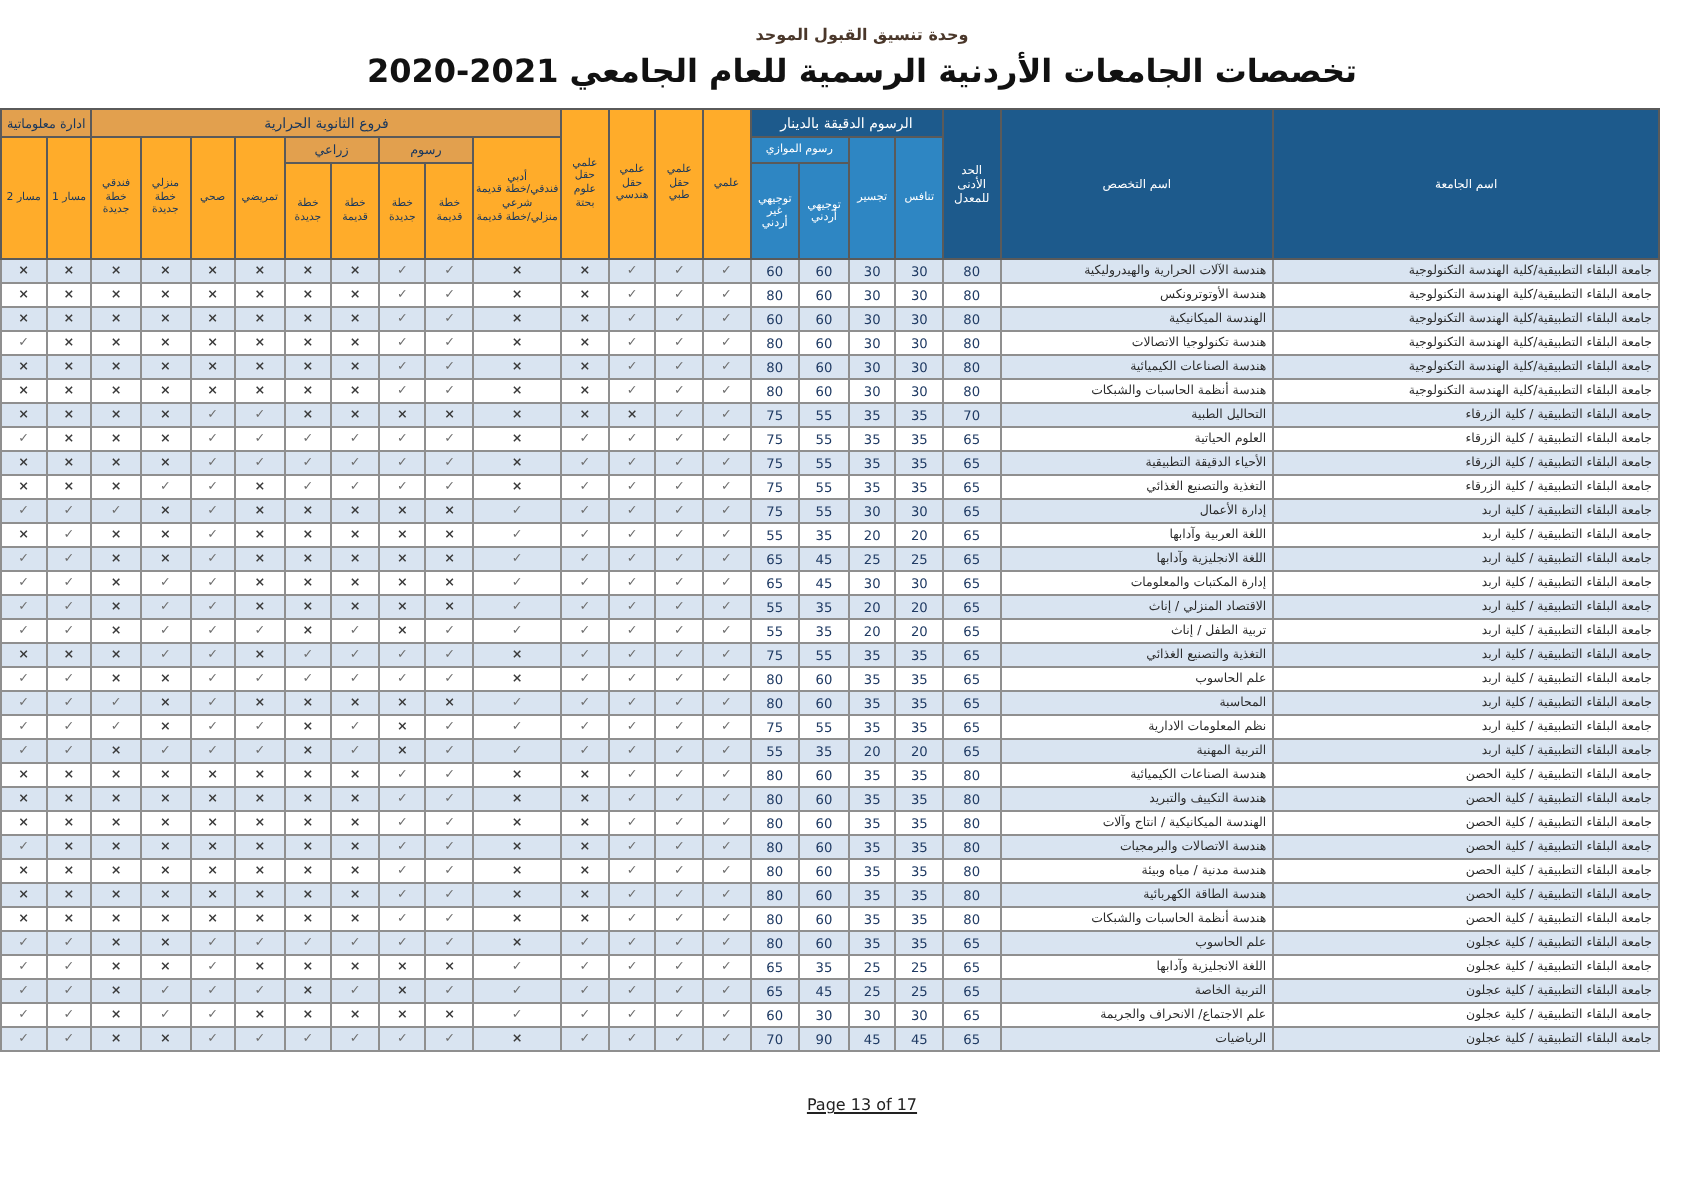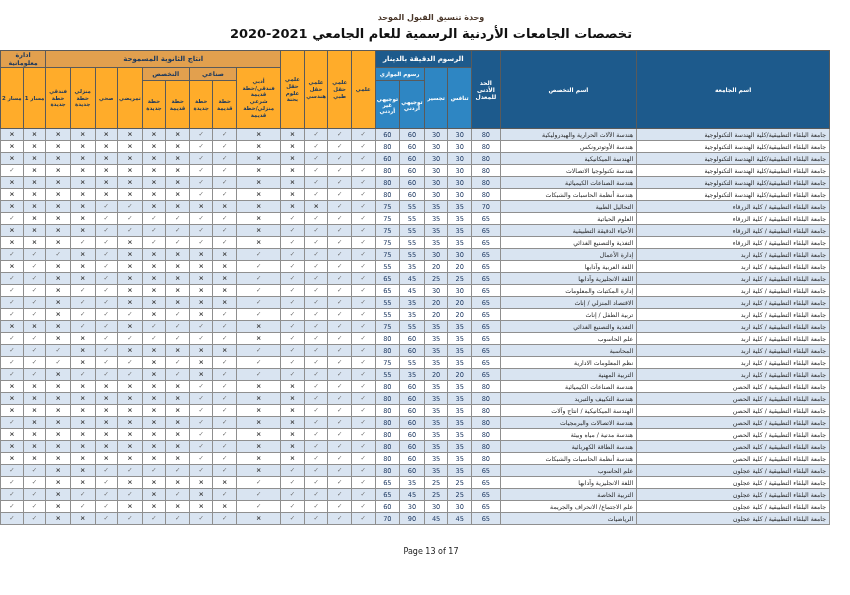--- a/index.html
+++ b/index.html
@@ -14,33 +14,33 @@
   *{box-sizing:border-box;margin:0;padding:0;}
   html,body{background:#fff;}
   body{
     width:850px;height:595px;overflow:hidden;
     font-family:"DejaVu Sans", sans-serif;
     position:relative;
   }
   .page{width:850px;height:595px;padding-top:13px;}
   .titles{width:830px;margin:0 4px 0 16px;text-align:center;}
   .title-small{font-size:8px;font-weight:bold;color:#4a372a;margin-bottom:4px;}
-  .title-main{font-size:13px;font-weight:bold;color:#111;margin-bottom:9px;}
+  .title-main{font-size:16px;font-weight:bold;color:#111;margin-bottom:9px;}
   table{
     border-collapse:collapse;table-layout:fixed;
     margin-right:16px;
     width:830px;
   }
   th,td{
     border:1px solid var(--grid-gray);
     overflow:hidden;
     text-align:center;vertical-align:middle;
     padding:0;
   }
-  thead th{border-color:#5a5a5a;white-space:pre-line;font-weight:bold;}
+  thead th{border-color:#5a5a5a;white-space:pre-line;font-weight:normal;}
   .h-dark{background:var(--header-dark-blue);color:#fff;font-size:6px;}
   .h-mid{background:var(--header-mid-blue);color:#fff;font-size:5.6px;}
   .h-tan{background:var(--header-tan);color:var(--navy-text);font-size:6.4px;}
   .h-amber{background:var(--header-amber);color:var(--navy-text);font-size:5.4px;line-height:1.25;}
   .h-band{font-size:7px;}
   tr.r1{height:14px;}
   tr.r2{height:13px;}
   tr.r3{height:48px;}
   tbody tr{height:12px;}
   tbody tr.alt td{background:var(--row-stripe);}
@@ -48,21 +48,21 @@
     font-size:6.2px;color:#2b2b2b;
     text-align:right;padding-left:2px;padding-right:3px;
     white-space:nowrap;
   }
   td.num{font-size:6.6px;color:#1f3a63;}
   td.mk{font-size:6.4px;font-weight:bold;line-height:1;}
   td.mc{color:#6e6e6e;}
   td.mx{color:#3a3a3a;}
   .footer{
     width:830px;margin:22px 4px 0 16px;text-align:center;
-    font-size:8px;color:#222;direction:ltr;
+    font-size:8px;color:#222;direction:ltr;text-decoration:underline;
   }
 </style>
 </head>
 <body>
 
 <div class="page">
   <div class="titles" dir="rtl">
     <div class="title-small">وحدة تنسيق القبول الموحد</div>
     <div class="title-main">تخصصات الجامعات الأردنية الرسمية للعام الجامعي 2021-2020</div>
   </div>
@@ -104,33 +104,33 @@
         <th rowspan="3" class="h-amber">علمي
 حقل
 طبي</th>
         <th rowspan="3" class="h-amber">علمي
 حقل
 هندسي</th>
         <th rowspan="3" class="h-amber">علمي
 حقل
 علوم
 بحتة</th>
-        <th colspan="9" class="h-tan h-band">انتاج الثانوية المسموحة</th>
+        <th colspan="9" class="h-tan h-band">فروع الثانوية الحرارية</th>
         <th colspan="2" class="h-tan">ادارة معلوماتية</th>
       </tr>
       <tr class="r2">
         <th rowspan="2" class="h-mid">تنافس</th>
         <th rowspan="2" class="h-mid">تجسير</th>
         <th colspan="2" class="h-mid">رسوم الموازي</th>
         <th rowspan="2" class="h-amber">أدبي
 فندقي/خطة قديمة
 شرعي
 منزلي/خطة قديمة</th>
-        <th colspan="2" class="h-tan">صناعي</th>
-        <th colspan="2" class="h-tan">التخصص</th>
+        <th colspan="2" class="h-tan">رسوم</th>
+        <th colspan="2" class="h-tan">زراعي</th>
         <th rowspan="2" class="h-amber">تمريضي</th>
         <th rowspan="2" class="h-amber">صحي</th>
         <th rowspan="2" class="h-amber">منزلي
 خطة
 جديدة</th>
         <th rowspan="2" class="h-amber">فندقي
 خطة
 جديدة</th>
         <th rowspan="2" class="h-amber">مسار 1</th>
         <th rowspan="2" class="h-amber">مسار 2</th>

